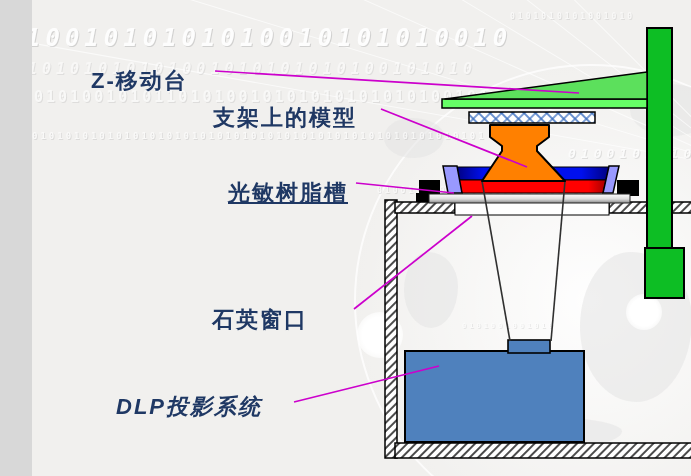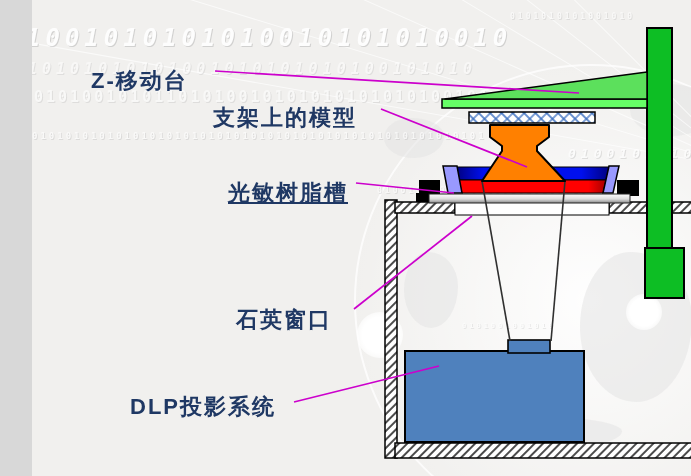--- a/index.html
+++ b/index.html
@@ -37,22 +37,22 @@
   .hatched{fill:url(#hatch);stroke:#000;stroke-width:1.5;}
   .greenpart{fill:var(--green_column);stroke:#000;stroke-width:2;}
   .leader{stroke:var(--leader);stroke-width:1.7;fill:none;}
   .cone{stroke:var(--cone);stroke-width:1.6;fill:none;}
   
   .lbl{position:absolute;font-weight:bold;font-size:22px;letter-spacing:2px;
        color:var(--label_text);white-space:nowrap;}
   .lbl-z{left:59px;top:66px;}
   .lbl-model{left:181px;top:103px;}
   .lbl-vat{left:196px;top:178px;text-decoration:underline;}
-  .lbl-window{left:204px;top:305px;}
-  .lbl-dlp{left:98px;top:392px;}
+  .lbl-window{left:180px;top:305px;}
+  .lbl-dlp{left:84px;top:392px;font-style:italic;}
 </style>
 </head>
 <body>
 
 <div class="stage">
 
   <div class="bg-layer">
     <div class="glow"></div>
     <div class="rim"></div>
     <div class="blob b1"></div>

